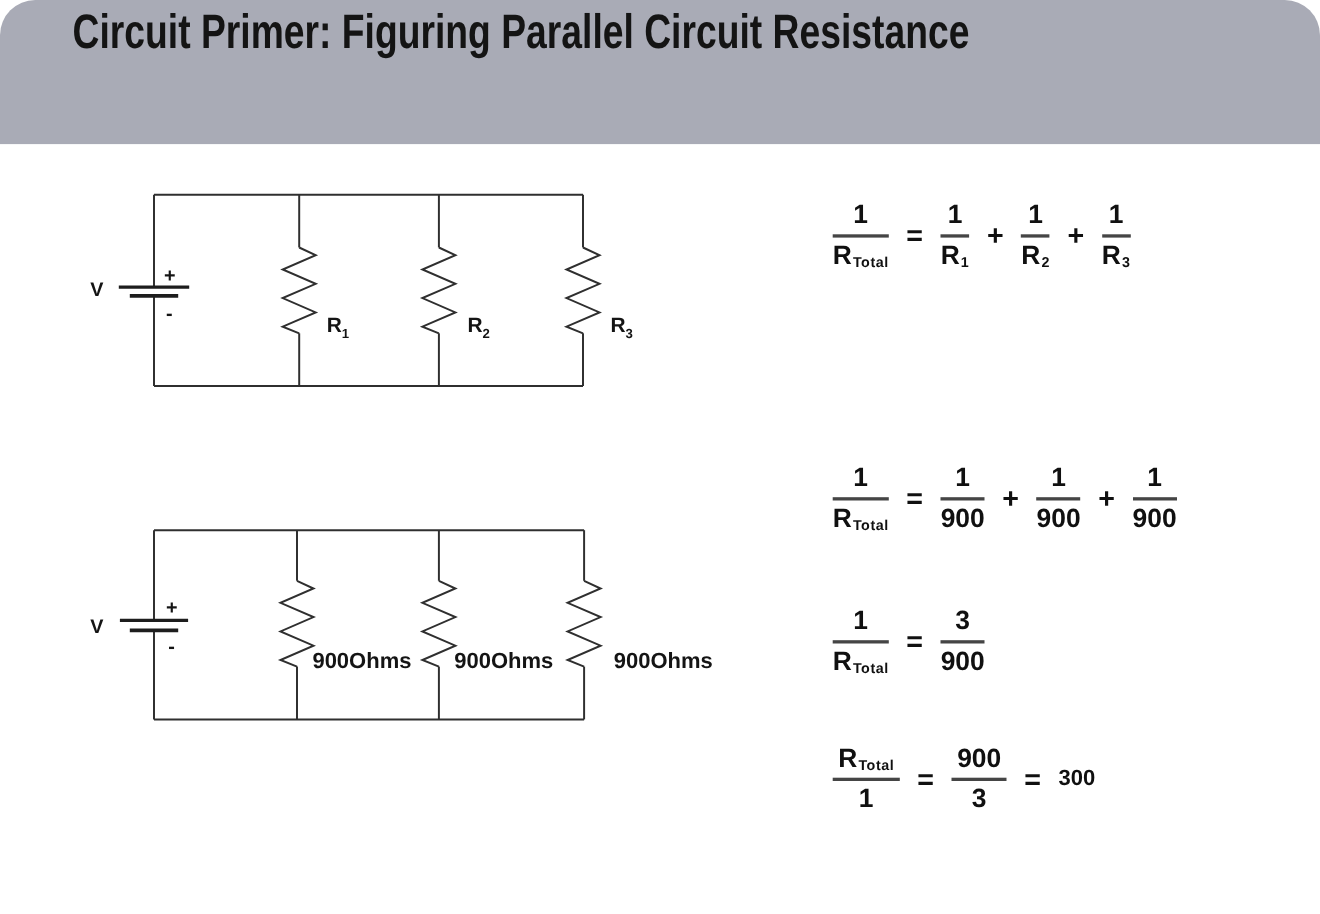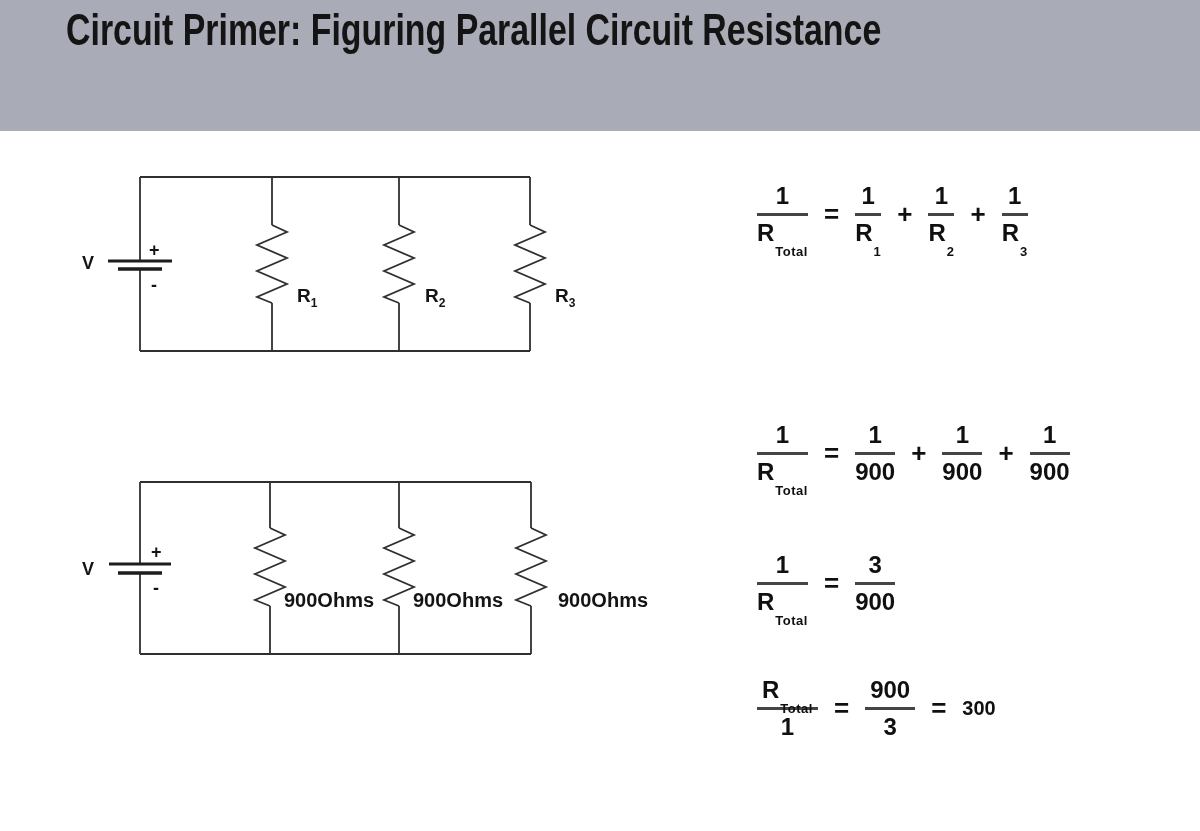--- a/index.html
+++ b/index.html
@@ -3,20 +3,21 @@
 <meta charset="utf-8">
 <style>
   html,body{margin:0;padding:0;background:#ffffff;}
   #slide{
     position:relative;
     width:1200px;height:831px;
     background:#ffffff;
     overflow:hidden;
     font-family:"Liberation Sans",sans-serif;
     color:#0b0b0b;
+    border-radius:32px;
   }
   
   #header{
     position:absolute;left:0;top:0;width:1200px;height:131px;
     background:#a9abb6;
   }
   #title{
     position:absolute;left:66px;top:4px;margin:0;
     font-size:44px;font-weight:bold;color:#141414;
     line-height:1.18;white-space:nowrap;
@@ -29,21 +30,21 @@
   .plate-short{stroke:#1d1d1d;stroke-width:3.5;fill:none;}
   .ckt-label{font-family:"Liberation Sans",sans-serif;font-weight:bold;fill:#141414;}
   
   .eq{
     position:absolute;display:flex;align-items:center;gap:10px;
     font-weight:bold;color:#101010;white-space:nowrap;
   }
   .frac{display:inline-block;text-align:center;font-size:24px;line-height:1.15;}
   .frac .num{display:block;padding:0 5px 3px;border-bottom:3px solid #454545;}
   .frac .den{display:block;padding-top:3px;}
-  .rsub{font-size:13px;position:relative;top:15px;margin-left:1px;letter-spacing:.5px;text-align:right;}
+  .rsub{font-size:13px;position:relative;top:3px;margin-left:1px;letter-spacing:.5px;text-align:right;}
   .op{font-size:26px;margin:0 6px;}
   .result{font-size:20px;}
   #eq1{left:757px;top:182px;}
   #eq2{left:757px;top:421px;}
   #eq3{left:757px;top:551px;}
   #eq4{left:757px;top:676px;}
 </style>
 </head>
 <body>
 

